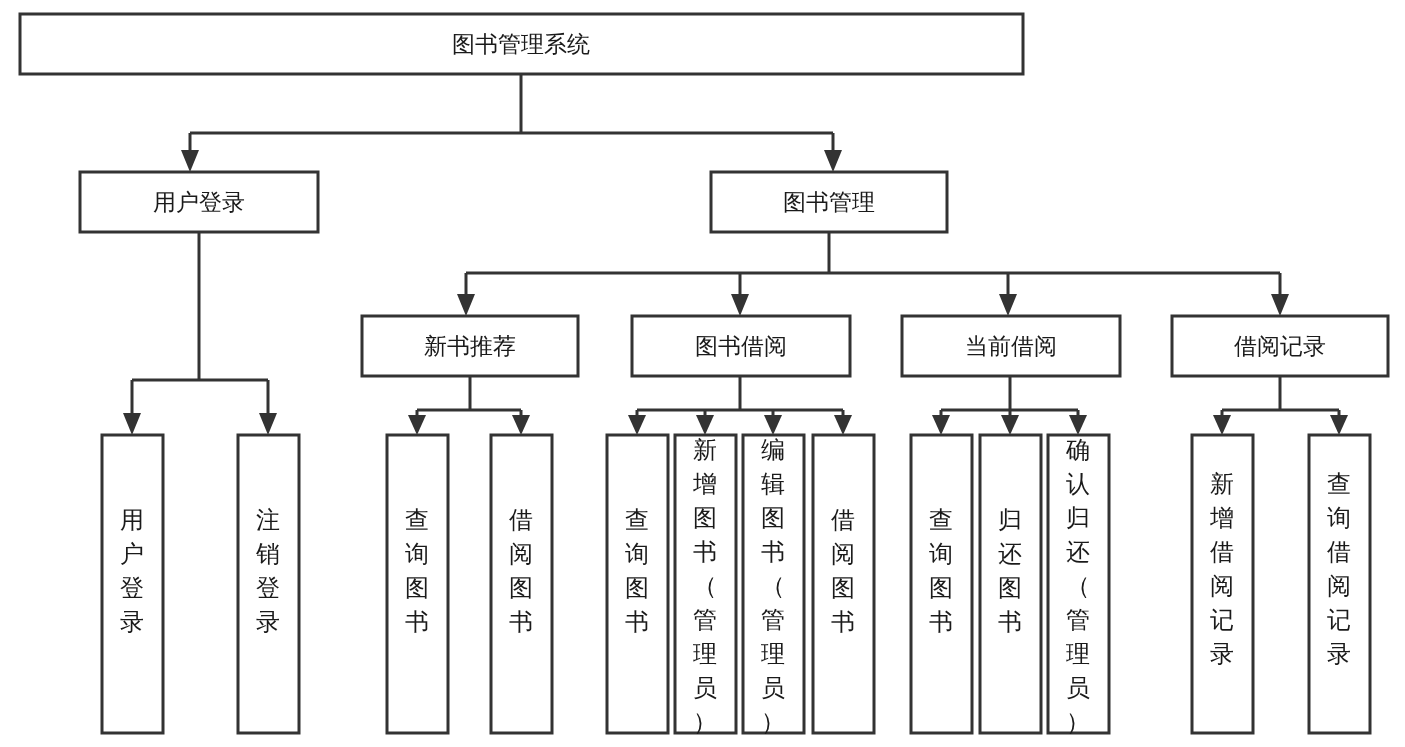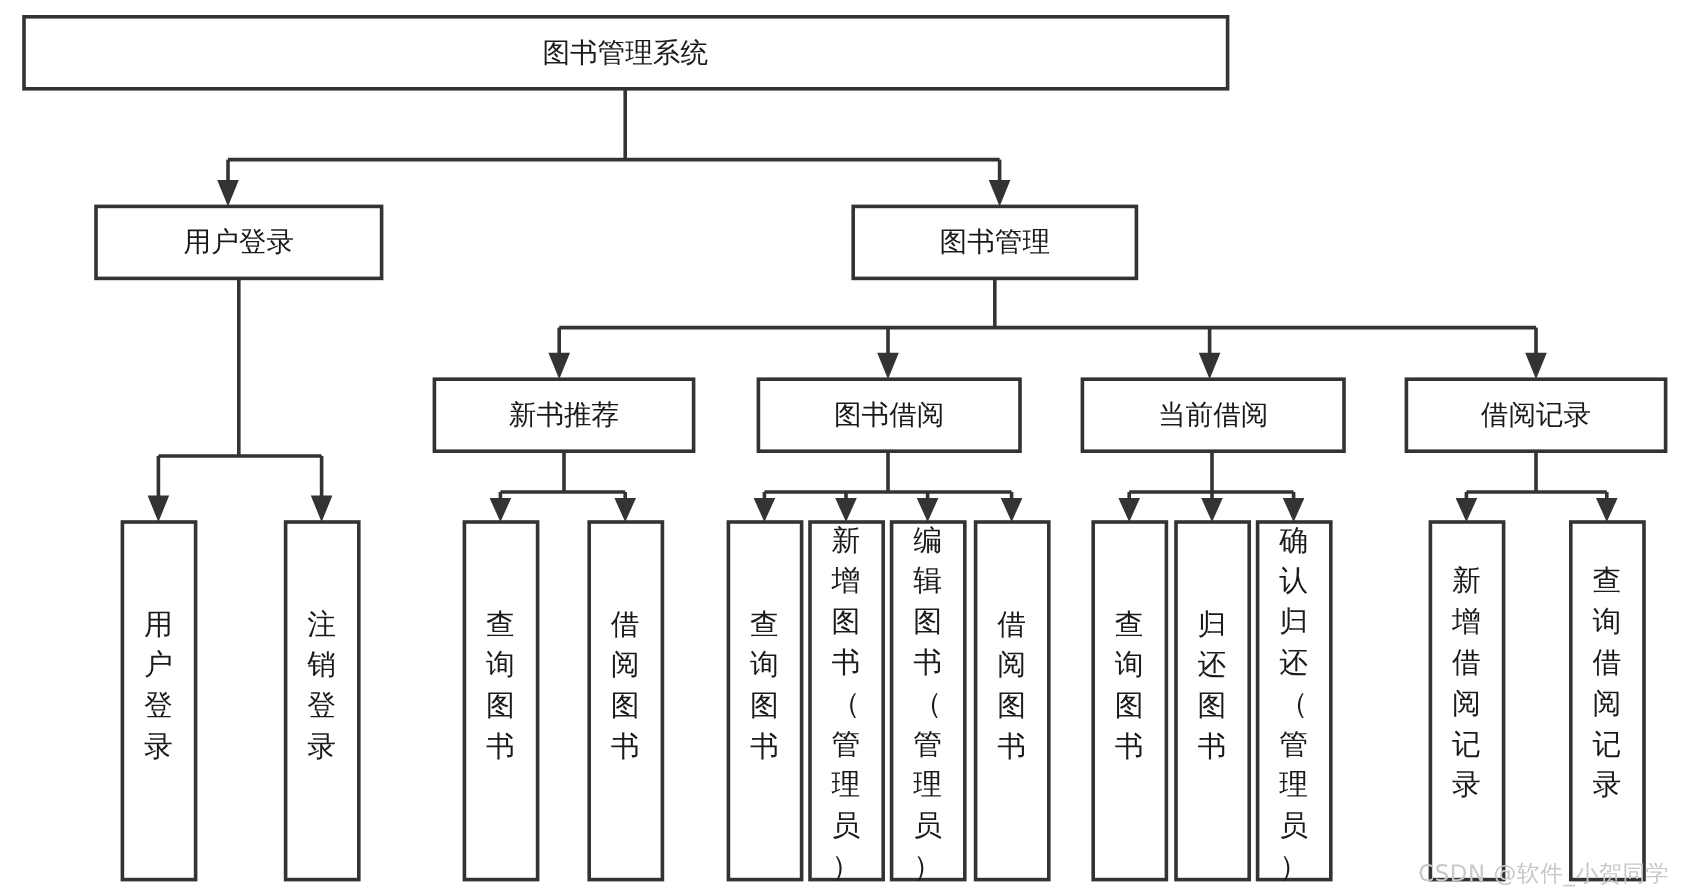--- a/index.html
+++ b/index.html
@@ -238,14 +238,13 @@
       <rect class="node-box-leaf" x="1192" y="435" width="61" height="298"></rect>
       <text class="node-label-vert" x="1222" y="492"><tspan x="1222" dy="0">新</tspan><tspan x="1222" dy="34">增</tspan><tspan x="1222" dy="34">借</tspan><tspan x="1222" dy="34">阅</tspan><tspan x="1222" dy="34">记</tspan><tspan x="1222" dy="34">录</tspan></text>
     </g>
     <g>
       <rect class="node-box-leaf" x="1309" y="435" width="61" height="298"></rect>
       <text class="node-label-vert" x="1339" y="492"><tspan x="1339" dy="0">查</tspan><tspan x="1339" dy="34">询</tspan><tspan x="1339" dy="34">借</tspan><tspan x="1339" dy="34">阅</tspan><tspan x="1339" dy="34">记</tspan><tspan x="1339" dy="34">录</tspan></text>
     </g>
 
   </svg>
 
-  <div class="watermark">CSDN @软件_小贺同学</div>
 </div>
 
 </body></html>

